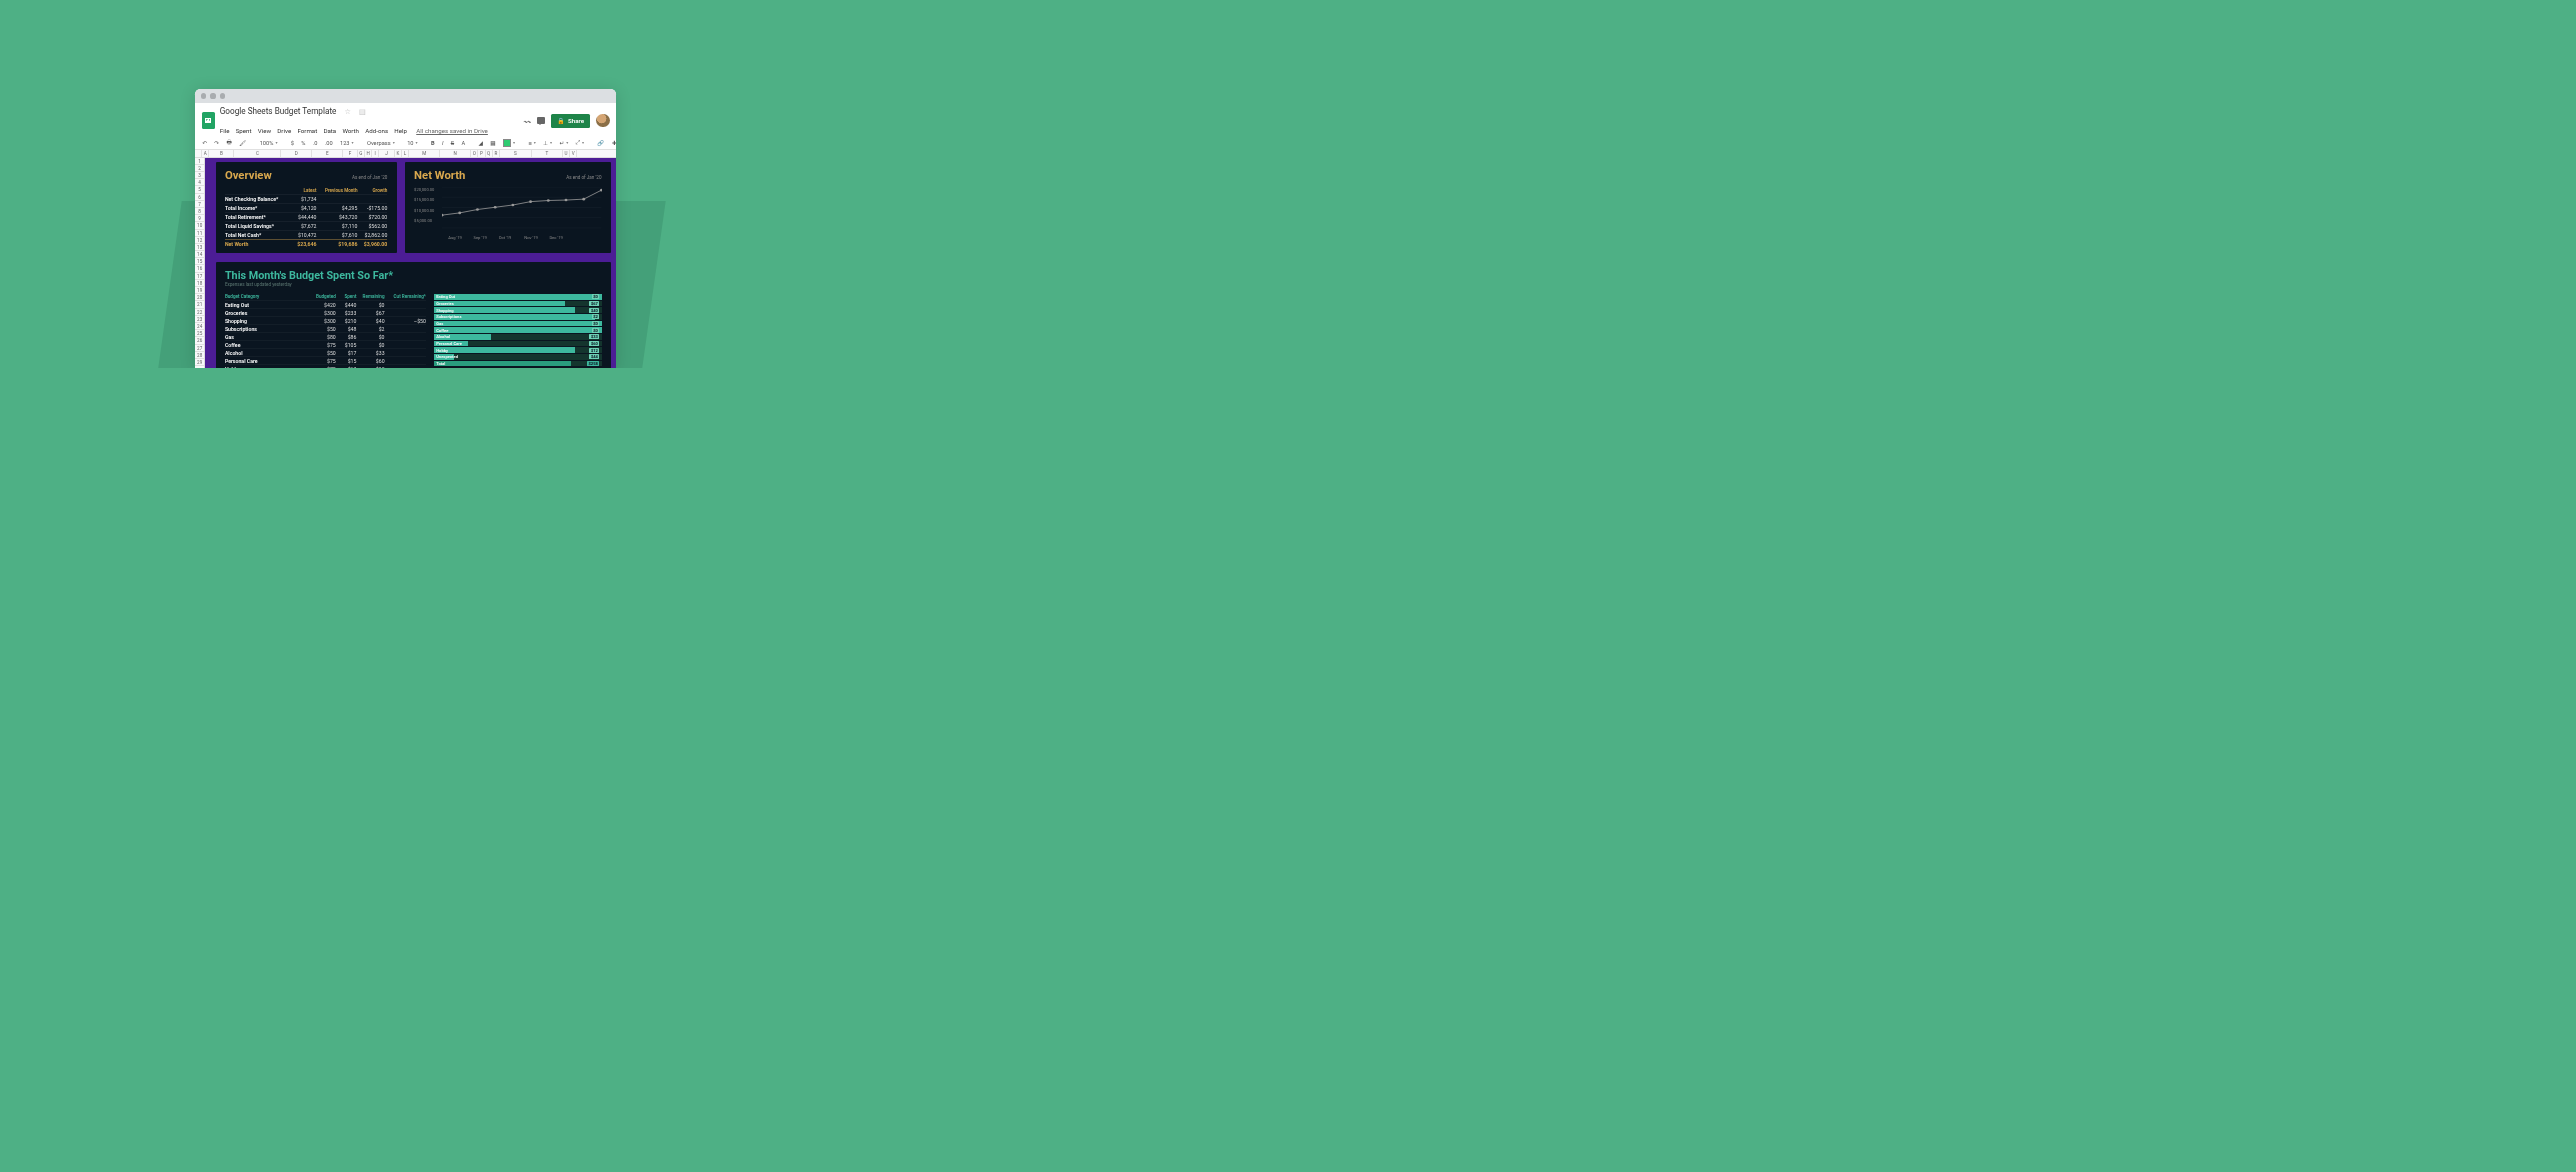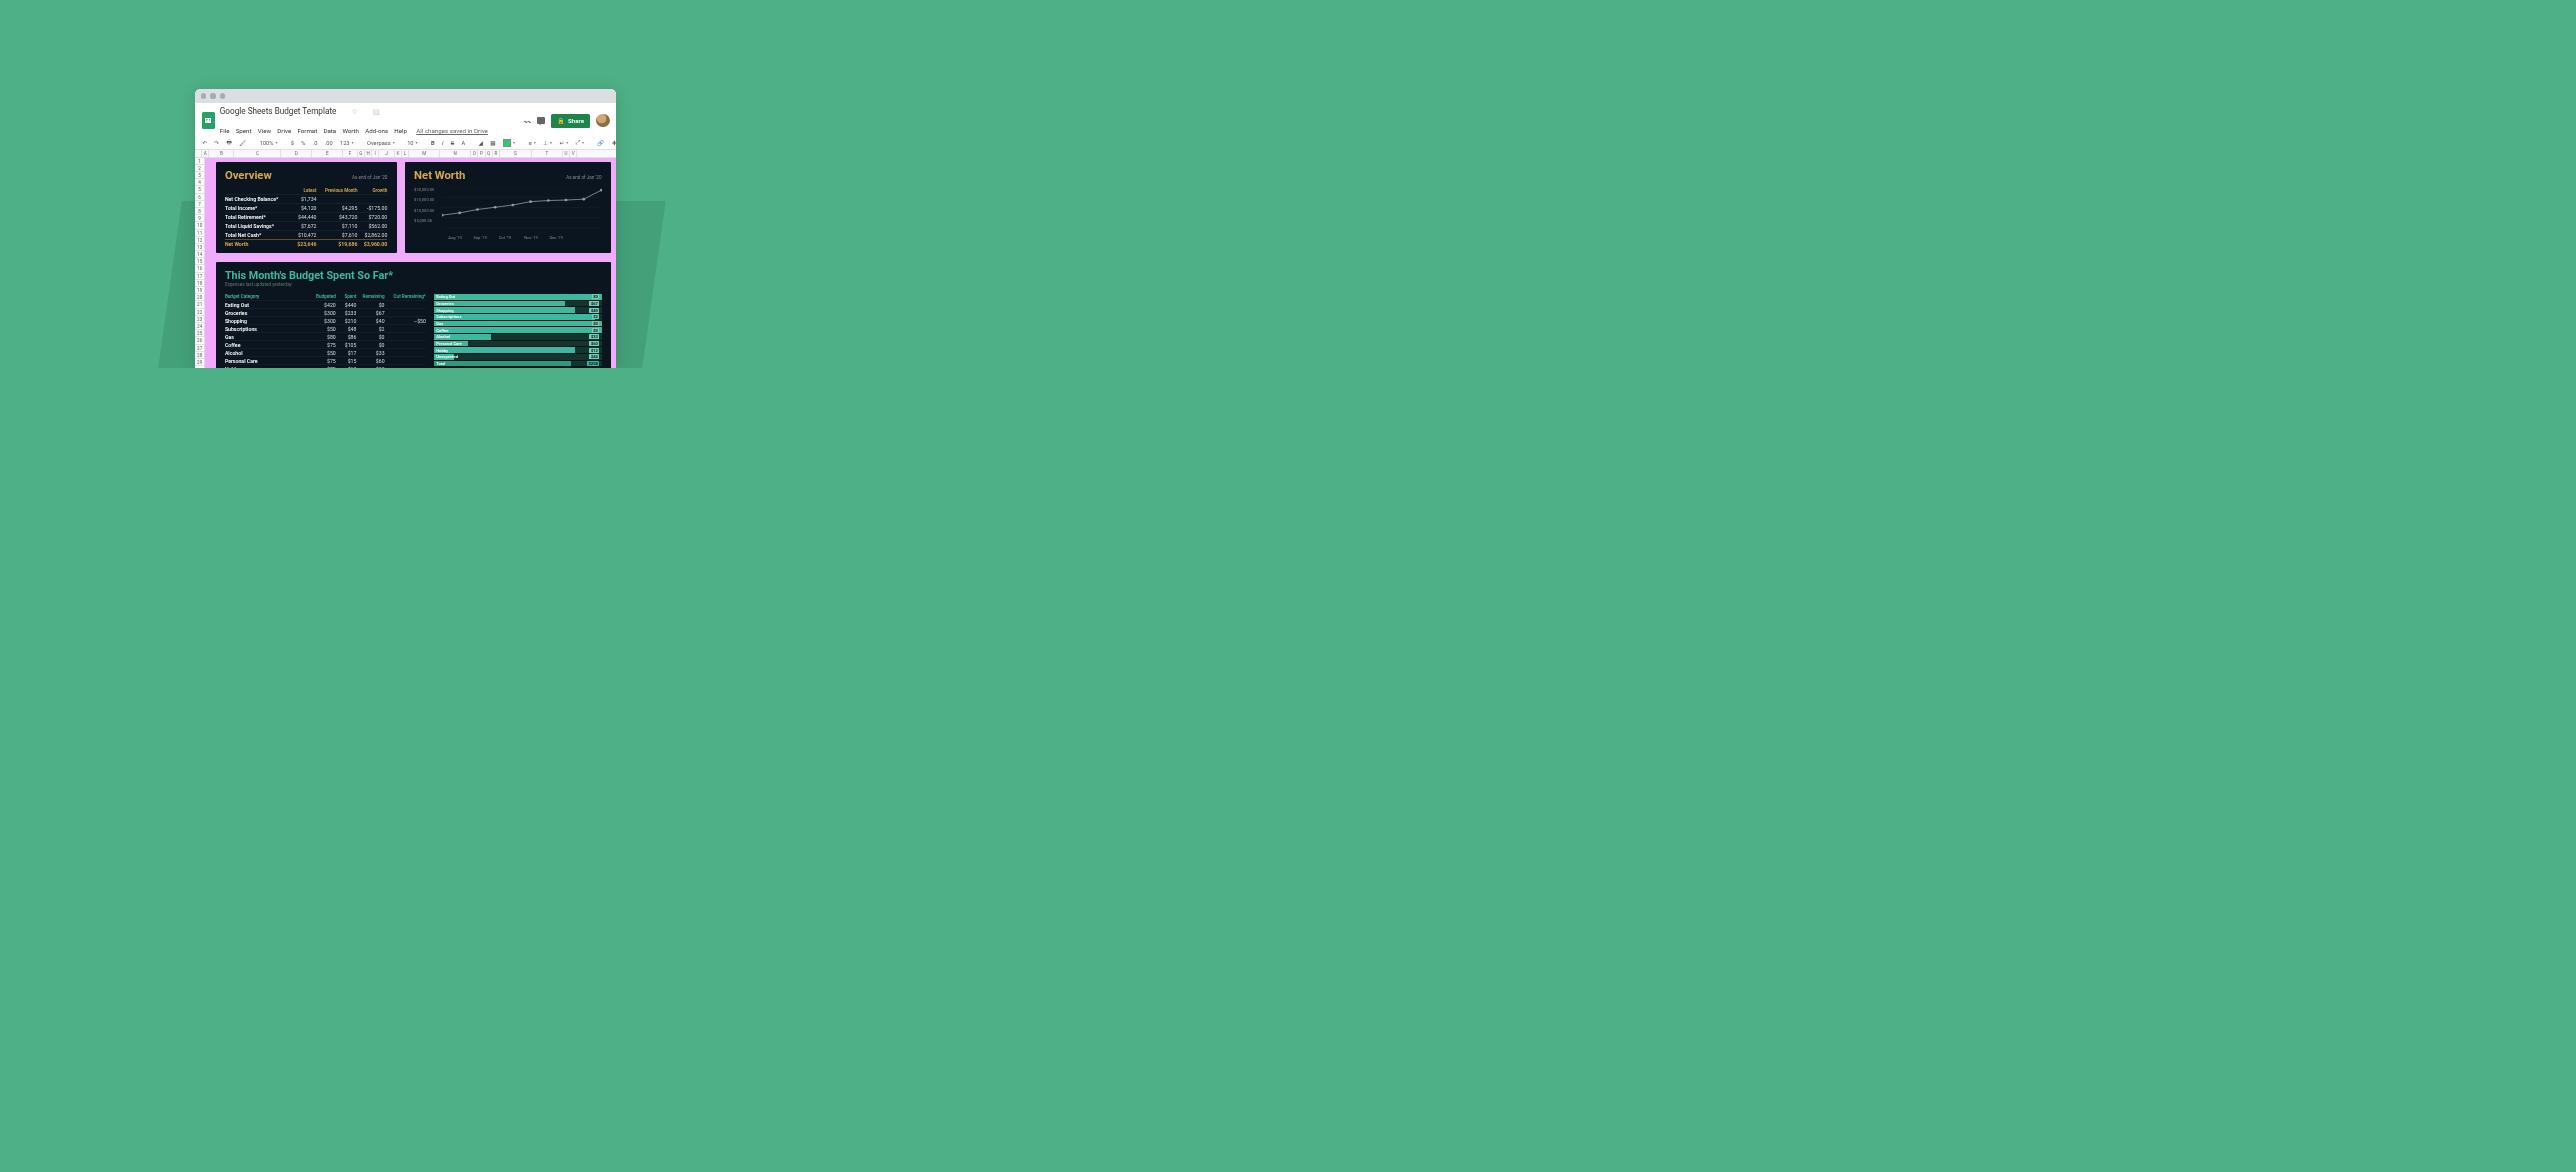--- a/index.html
+++ b/index.html
@@ -62,21 +62,21 @@
   .sheets-logo .grid{
     width:6.2px;height:5.2px;border:0.5px solid #fff;position:absolute;
   }
   .sheets-logo .grid::before,.sheets-logo .grid::after{
     content:"";position:absolute;background:#fff;
   }
   .sheets-logo .grid::before{left:50%;top:0;width:0.5px;height:100%;}
   .sheets-logo .grid::after{top:50%;left:0;height:0.5px;width:100%;}
   .doc-title-row { display:flex; flex-direction:column; flex:1; }
   .doc-title {
-    font-size: 8.2px; color:#333; display:flex; align-items:flex-end; gap:15px;
+    font-size: 8.2px; color:#333; display:flex; align-items:flex-end; gap:8px;
   }
   .star-icon,.folder-icon{ color:#bbb; font-size:7.2px; }
   .menu-bar { display:flex; gap:6.2px; font-size:6.2px; color:#333; margin-top:11px;}
   .menu-bar span{cursor:default;}
   .saved-link{ color:#666; text-decoration:underline; margin-left:3.1px;}
   .header-right{ display:flex; align-items:center; gap:6.2px;}
   .trend-icon{ font-size:7.2px; color:#666;}
   .comment-icon{ width:8.2px;height:7.2px;background:#666;border-radius:1px;position:relative;}
   .comment-icon::after{content:"";position:absolute;bottom:-1.5px;left:1.5px;border:1.5px solid transparent;border-top-color:#666;}
   .share-btn{
@@ -90,21 +90,21 @@
   }
   .toolbar .sep{width:0.5px;height:8.2px;background:#ddd;margin:0 1.5px;}
   .toolbar .btn{padding:1px 2.1px;cursor:default;display:flex;align-items:center;gap:1px;}
   .toolbar .dd::after{content:"▾";font-size:4.1px;margin-left:1px;color:#888;}
   .fill-green{width:8.2px;height:8.2px;background:#2ecc71;border:0.5px solid #888;}
   .grid-area{display:flex;height:calc(100% - 52px);}
   .col-headers{display:flex;background:#f8f9fa;border-bottom:0.5px solid #ddd;font-size:4.6px;color:#666;height:7.2px;}
   .col-headers div{border-right:0.5px solid #e0e0e0;text-align:center;line-height:7.2px;}
   .row-headers{background:#f8f9fa;border-right:0.5px solid #ddd;font-size:4.6px;color:#666;width:10.3px;}
   .row-headers div{border-bottom:0.5px solid #e0e0e0;text-align:center;height:7.2px;line-height:7.2px;}
-  .sheet-body{flex:1;position:relative;background:#f0abfc;overflow:hidden;text-decoration:underline;}
+  .sheet-body{flex:1;position:relative;background:#4c1d95;overflow:hidden;text-decoration:underline;}
   .cards{position:absolute;top:4.1px;left:10.3px;right:5.2px;}
   .card{background:#0a1520;border-radius:1px;padding:7.2px 9.3px;color:#ddd;}
   .top-row{display:flex;gap:8.2px;}
   .overview-card{flex:0 0 181px;padding-bottom:5.2px;}
   .networth-card{flex:1;padding-bottom:5.2px;}
   .card-head{display:flex;justify-content:space-between;align-items:baseline;margin-bottom:5.2px;}
   .card-title{font-size:11.3px;font-weight:700;}
   .gold{color:#d9a84e;}
   .asof{font-size:4.6px;color:#888;}
   .ov-table{width:100%;font-size:5.2px;border-collapse:collapse;}

